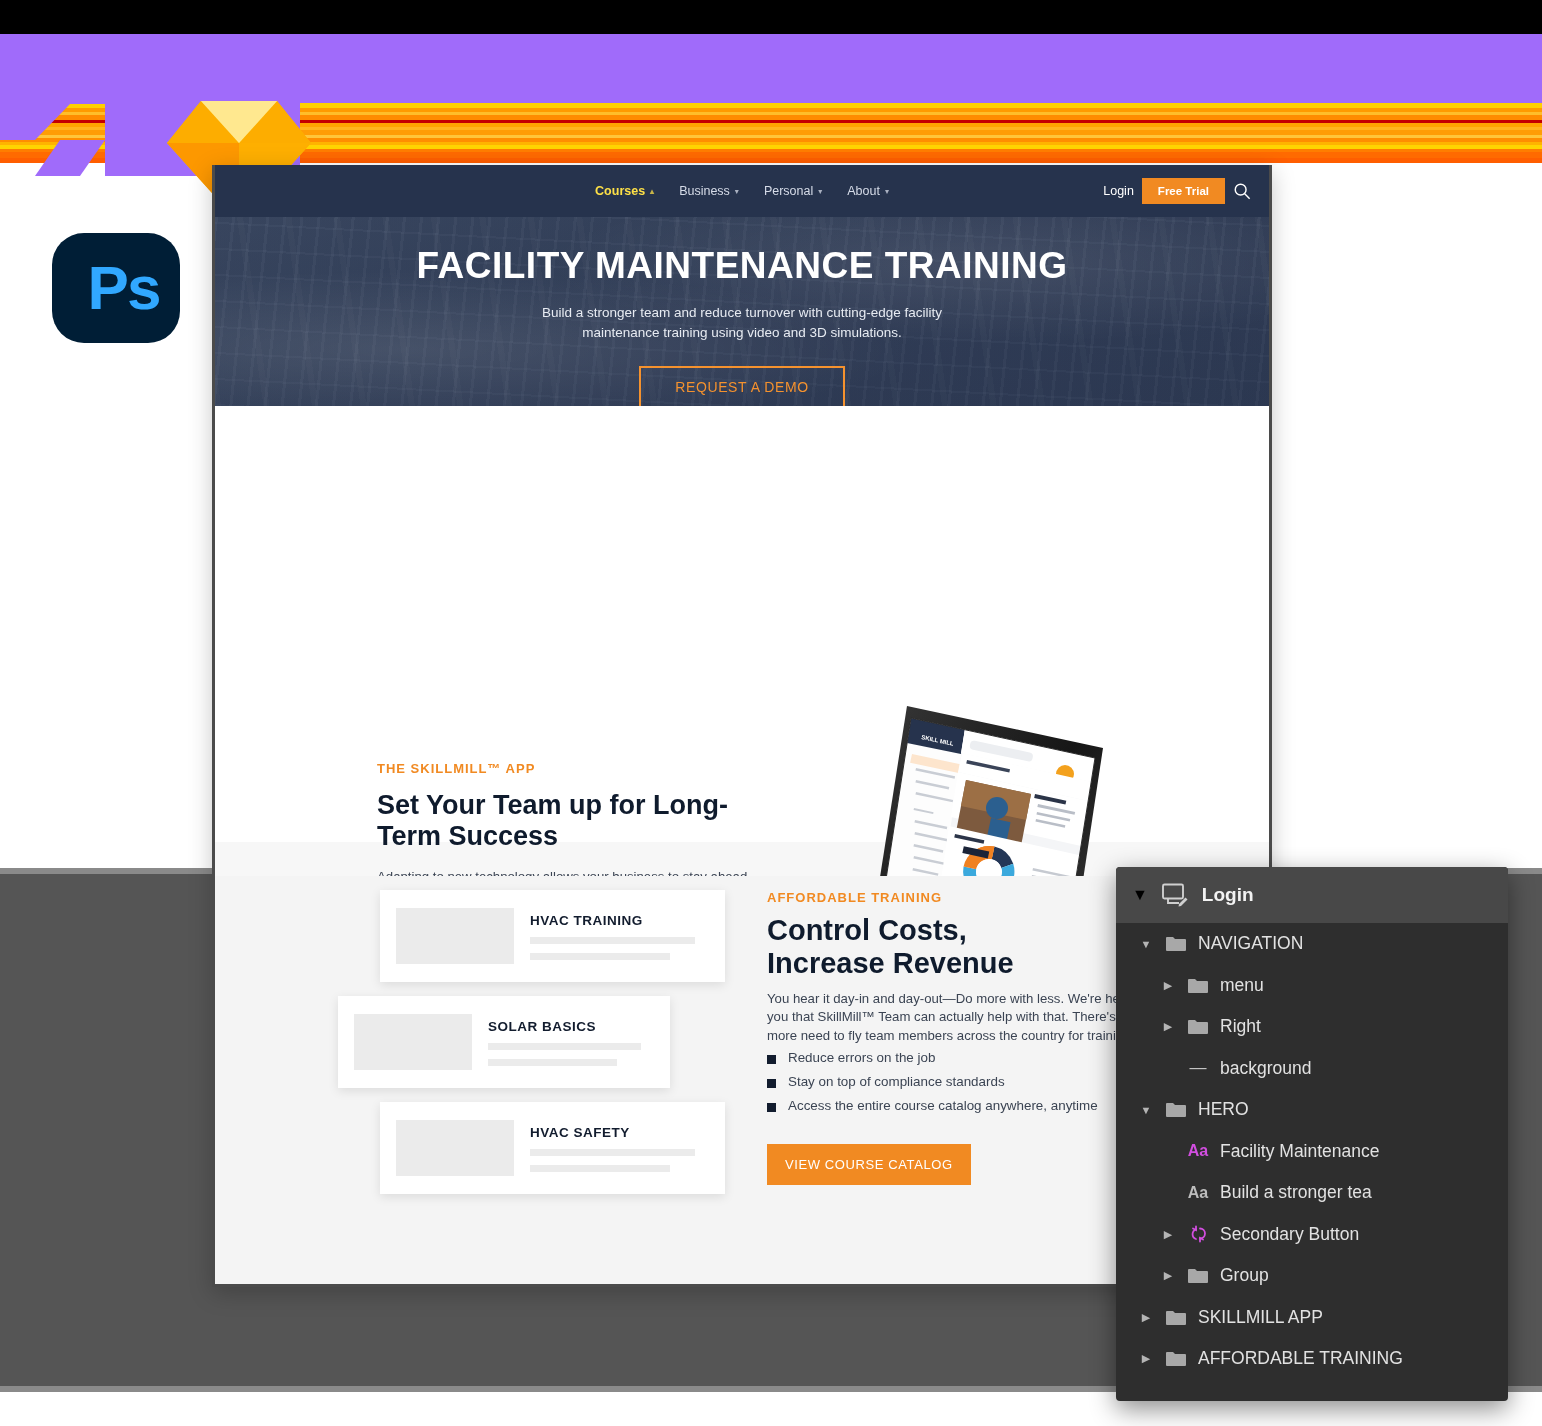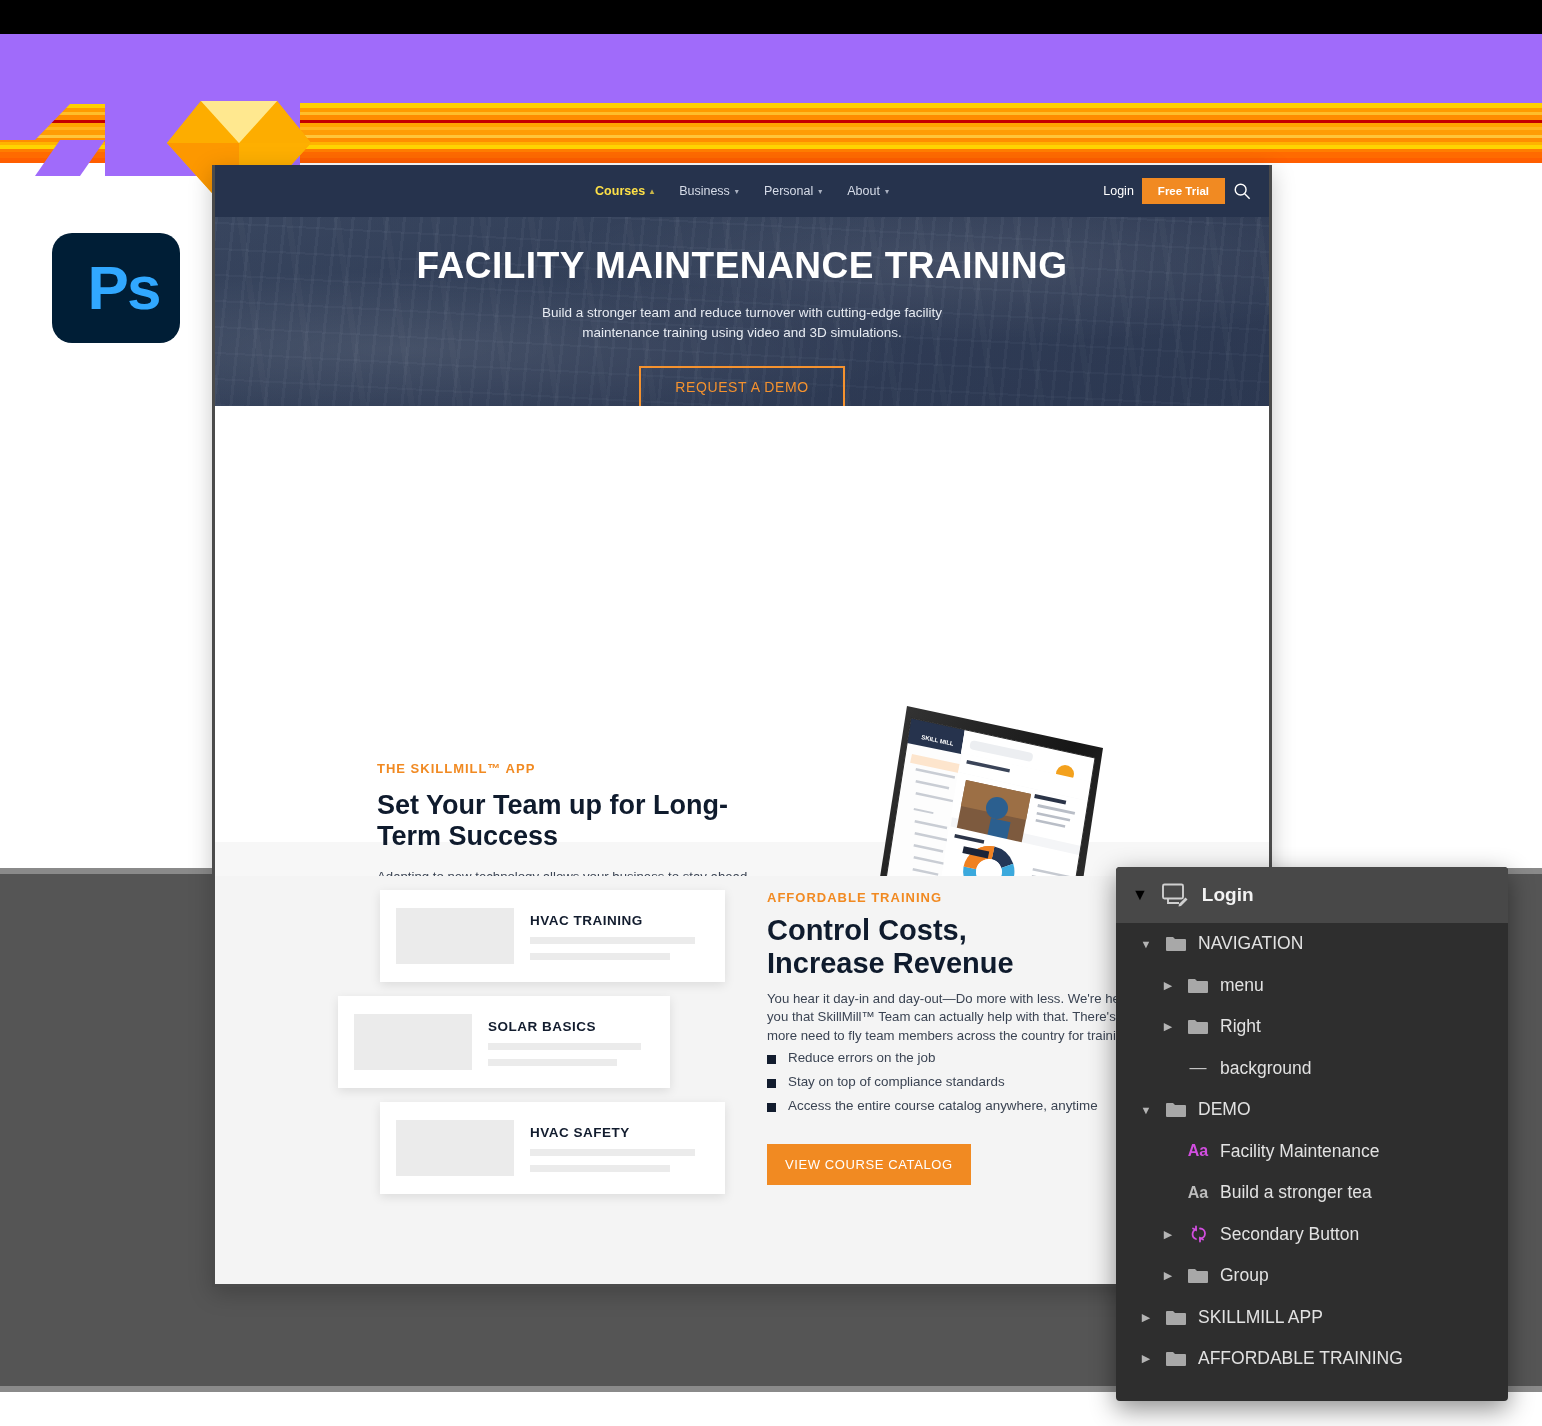--- a/index.html
+++ b/index.html
@@ -20,21 +20,21 @@
 
   
   .figma-shape { position:absolute; left:0px; top:64px; width:300px; height:130px; }
 
   
   .sketch-logo { position:absolute; left:165px; top:95px; width:148px; height:132px; }
 
   
   .ps-icon {
     position:absolute; left:52px; top:233px; width:128px; height:110px;
-    background:#001e36; border-radius:20px;
+    background:#001e36; border-radius:32px;
     display:flex; align-items:center; justify-content:center;padding-left:15px;
   }
   .ps-icon span { color:#31a8ff; font-size:62px; font-weight:700; letter-spacing:-2px; font-family:"Liberation Sans", sans-serif; line-height:1; }
 
   
   .desk { position:absolute; left:0; top:868px; width:1542px; height:524px; background:#555555; }
   .desk-top-edge { position:absolute; left:0; top:868px; width:1542px; height:6px; background:#8a8a8a; }
   .desk-bottom-edge { position:absolute; left:0; top:1386px; width:1542px; height:6px; background:#8a8a8a; }
 
   
@@ -435,21 +435,21 @@
         <span class="tw"></span>
         <span class="dash">—</span>
         <span class="nm">background</span>
       </div>
 
       <div class="row ind1">
         <span class="tw">▼</span>
         <svg class="folder" viewBox="0 0 22 17">
             <path d="M1 3a1 1 0 0 1 1-1h6l2 2h10a1 1 0 0 1 1 1v10a1 1 0 0 1-1 1H2a1 1 0 0 1-1-1Z" fill="#a8a8a8"></path>
           </svg>
-        <span class="nm">DEMO</span>
+        <span class="nm">HERO</span>
       </div>
 
       <div class="row ind2">
         <span class="tw"></span>
         <span class="aa magenta">Aa</span>
         <span class="nm">Facility Maintenance</span>
       </div>
 
       <div class="row ind2">
         <span class="tw"></span>

